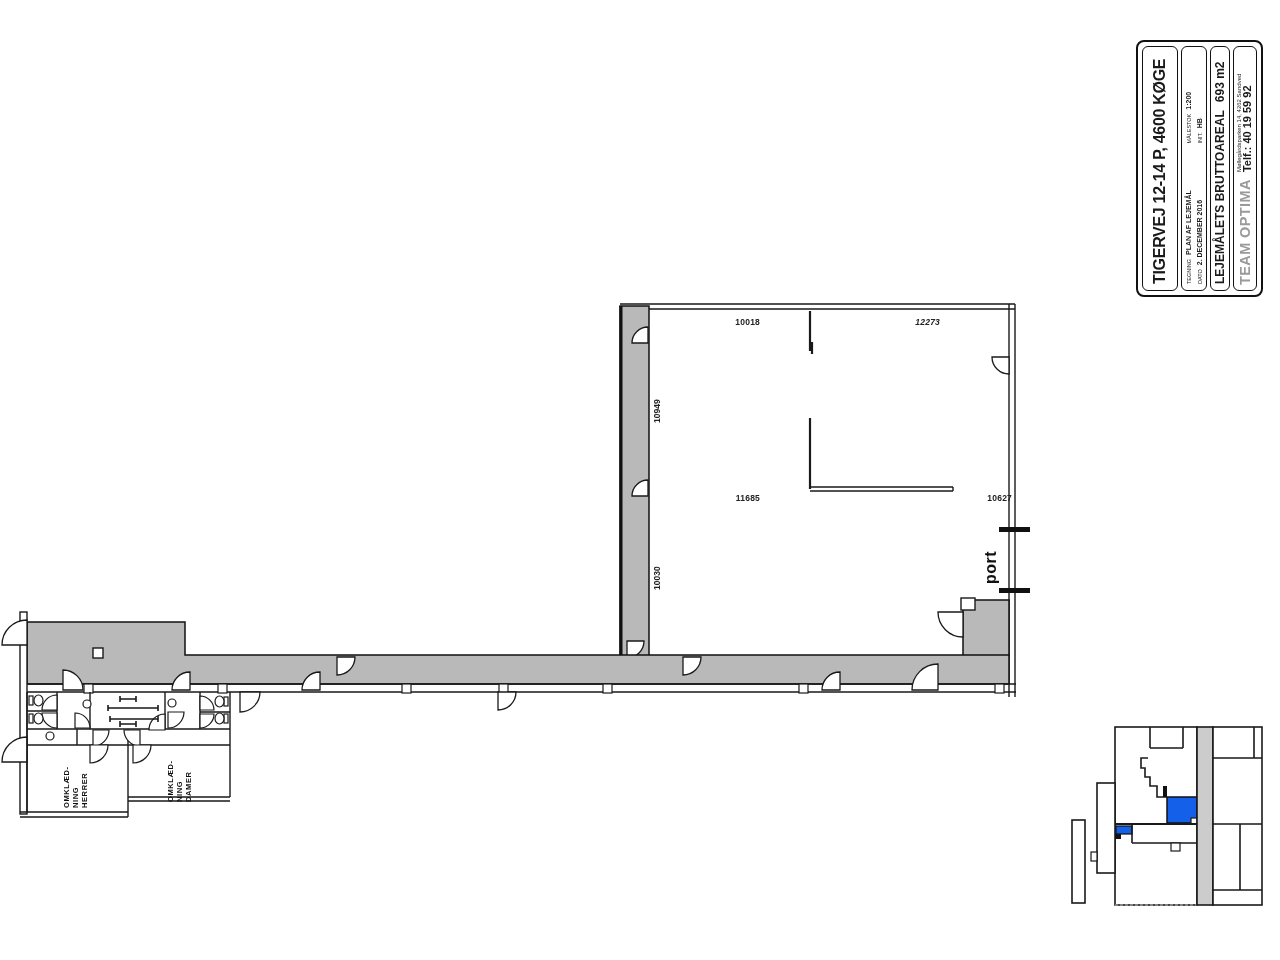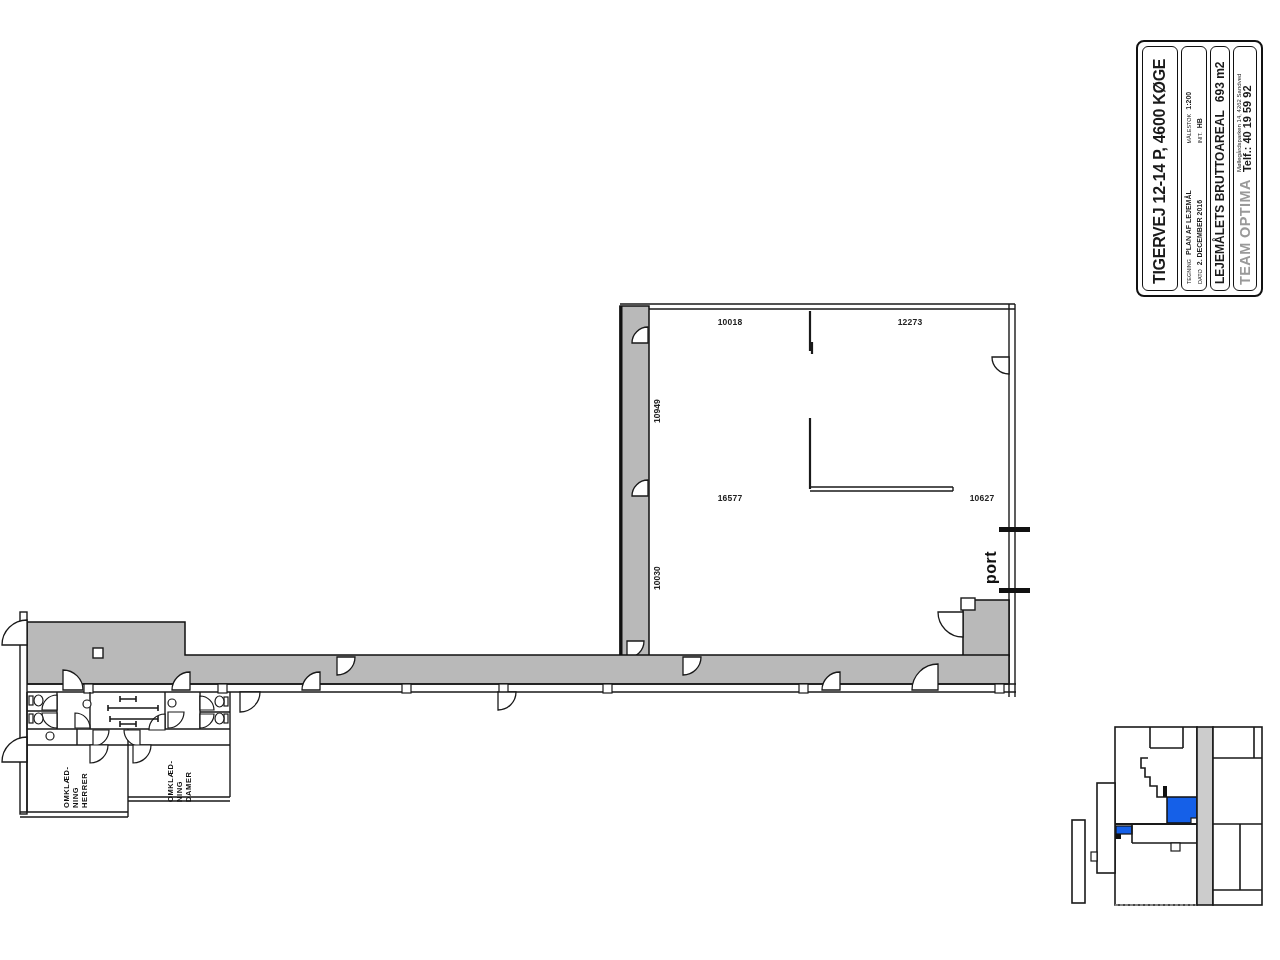--- a/index.html
+++ b/index.html
@@ -1,19 +1,19 @@
 <!DOCTYPE html>
 <html><head>
 <meta charset="utf-8">
 <style>
   html,body{margin:0;padding:0;background:#fff;}
   #stage{position:relative;width:1280px;height:960px;background:#ffffff;overflow:hidden;
          font-family:"Liberation Sans", sans-serif;color:#1a1a1a;}
   svg{position:absolute;left:0;top:0;}
-  .lbl{position:absolute;font-size:8.5px;font-weight:600;color:#222;text-align:center;letter-spacing:0.2px;}
+  .lbl{position:absolute;font-size:8.5px;font-weight:600;color:#222;text-align:right;letter-spacing:0.2px;}
   .rot{position:absolute;}
   .rot>.ri{position:absolute;left:0;top:0;transform-origin:0 0;}
   .dim-rot .ri{font-size:8.5px;font-weight:600;color:#222;white-space:nowrap;}
   .port-rot .ri{font-size:16px;font-weight:700;color:#111;white-space:nowrap;letter-spacing:0.5px;}
   .room-rot .ri{font-size:7.5px;font-weight:600;line-height:9px;color:#111;letter-spacing:0.6px;white-space:nowrap;}
   
   .tb-outer{position:absolute;left:1136px;top:40px;width:127px;height:257px;}
   .tb{position:absolute;left:0;top:0;width:257px;height:127px;transform-origin:0 0;
       transform:rotate(-90deg) translateX(-257px);box-sizing:border-box;
       border:2px solid #111;border-radius:8px;padding:4px;background:#fff;
@@ -174,22 +174,22 @@
         <rect x="1213" y="727" width="49" height="178" fill="#fff"></rect>
         <path d="M1213 758 H1262 M1213 824 H1262 M1213 890 H1262 M1240 824 V890 M1254 727 V758"></path>
         <rect x="1097" y="783" width="18" height="90" fill="#fff"></rect>
         <rect x="1072" y="820" width="13" height="83" fill="#fff"></rect>
         <rect x="1091" y="852" width="6" height="9" fill="#fff" stroke-width="1.2"></rect>
       </g>
     </g>
   </svg>
 
   <div class="lbl" style="left:700px;top:317px;width:60px;">10018</div>
-  <div class="lbl" style="left:880px;top:317px;width:60px;">12273</div>
-  <div class="lbl" style="left:700px;top:493px;width:60px;">16577</div>
+  <div class="lbl" style="left:880px;top:317px;width:60px;font-style:italic;">12273</div>
+  <div class="lbl" style="left:700px;top:493px;width:60px;">11685</div>
   <div class="lbl" style="left:952px;top:493px;width:60px;">10627</div>
 
   <div class="rot dim-rot" style="left:652px;top:389px;width:12px;height:34px;">
     <div class="ri" style="width:34px;height:12px;transform:rotate(-90deg) translateX(-34px);">10949</div>
   </div>
   <div class="rot dim-rot" style="left:652px;top:556px;width:12px;height:34px;">
     <div class="ri" style="width:34px;height:12px;transform:rotate(-90deg) translateX(-34px);">10030</div>
   </div>
 
   <div class="rot port-rot" style="left:982px;top:540px;width:22px;height:44px;">

